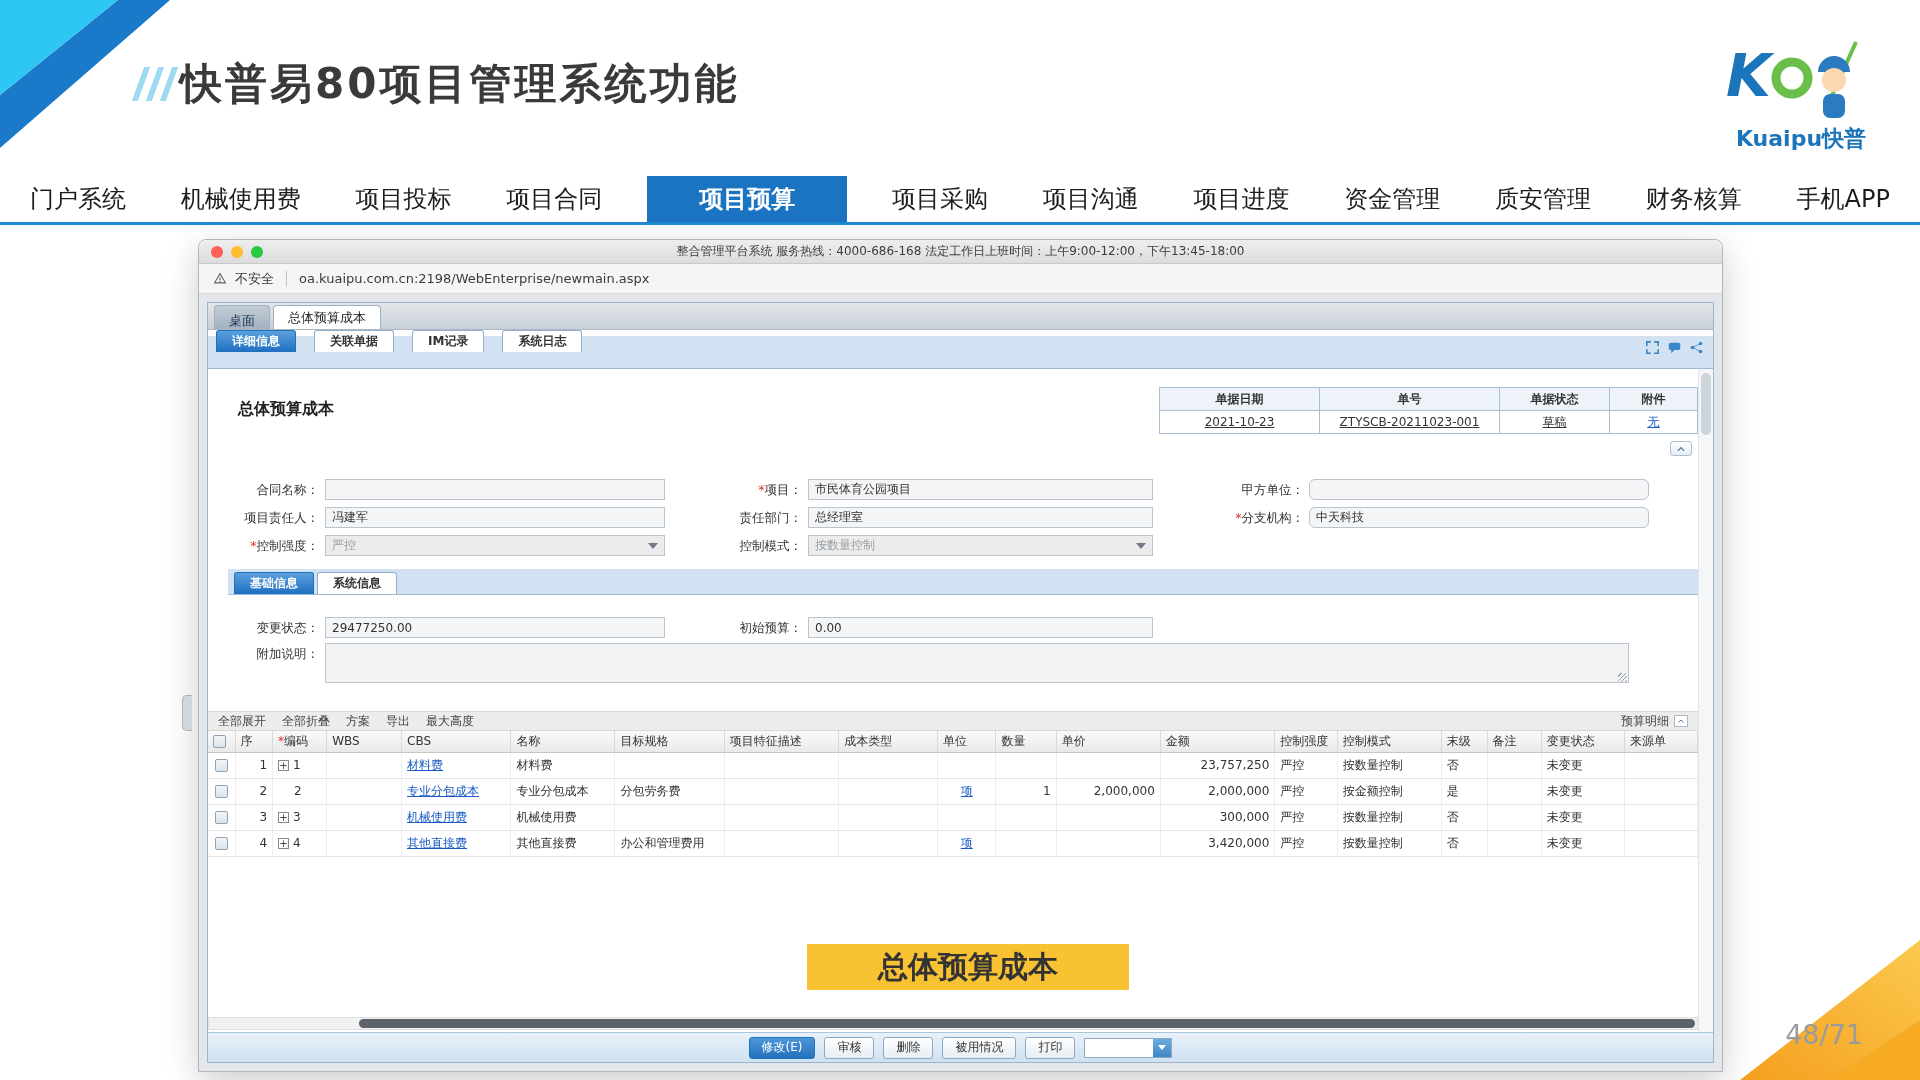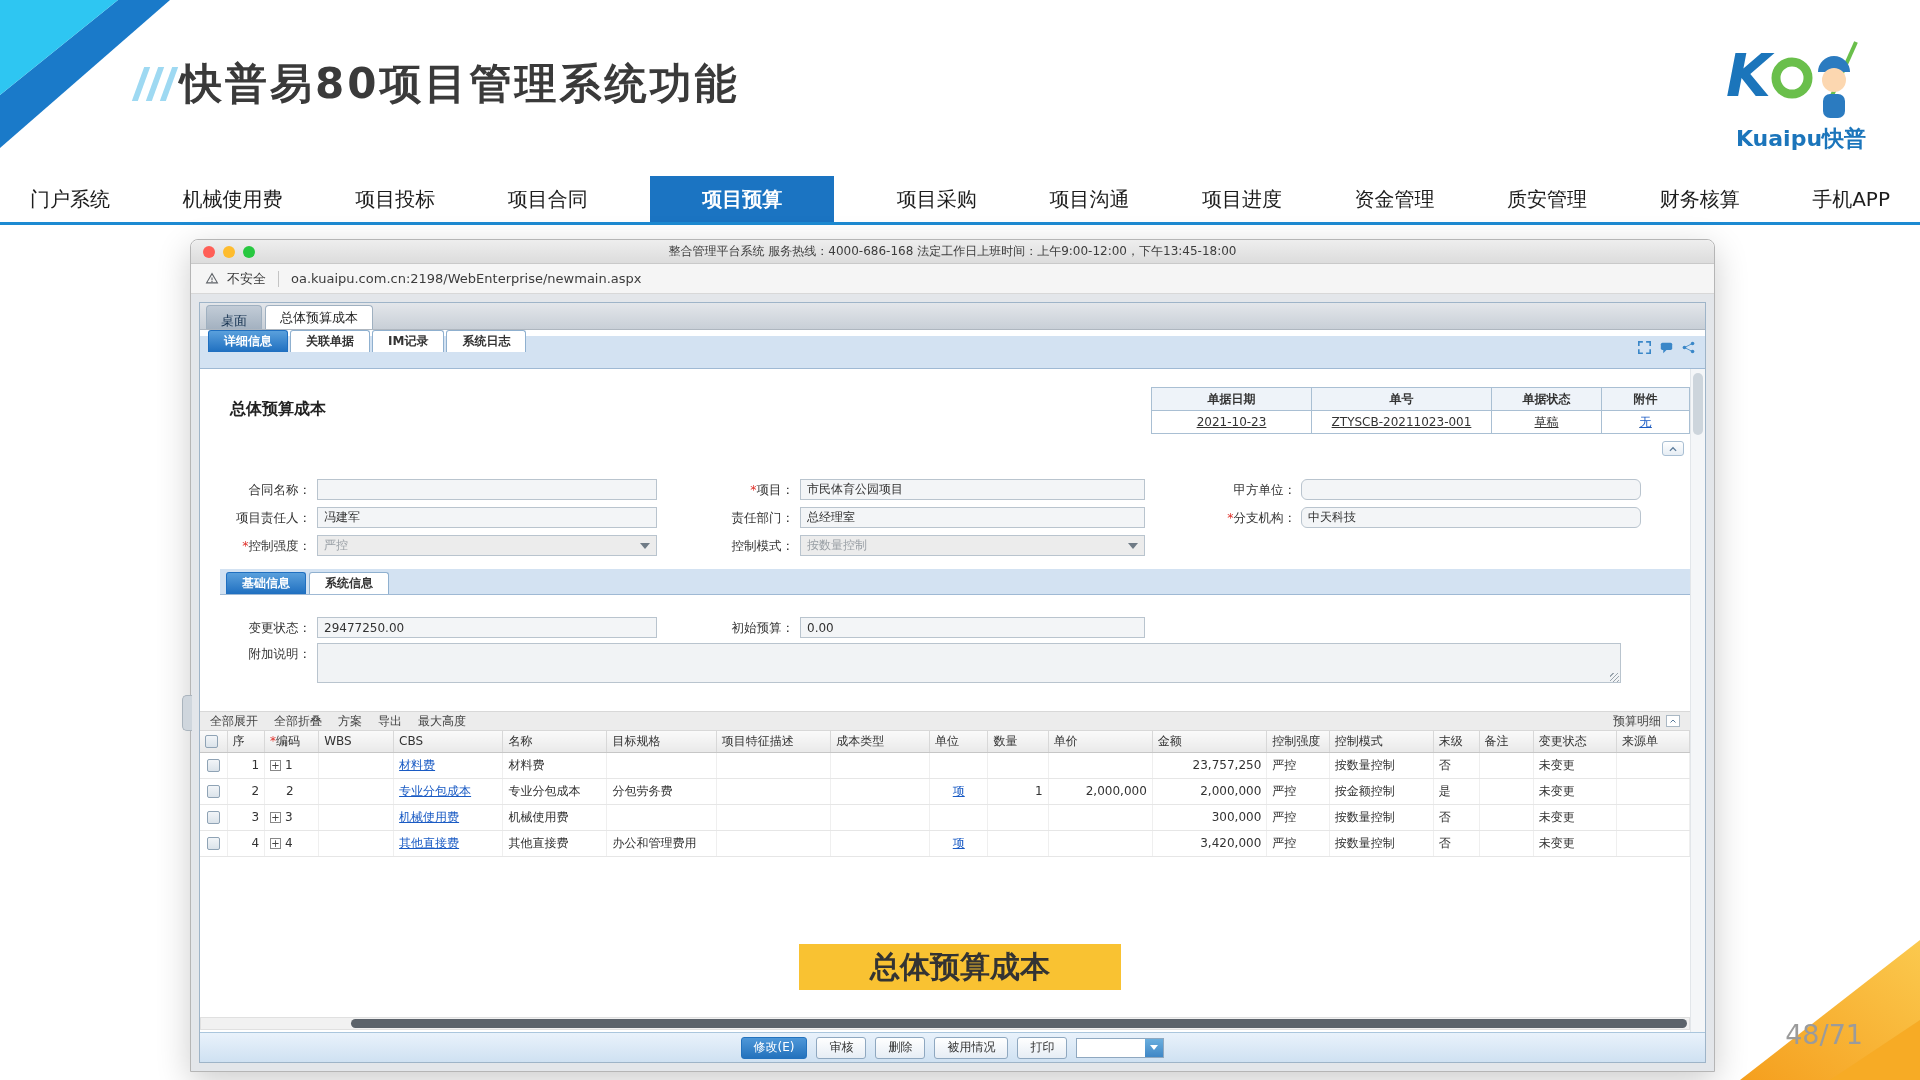--- a/index.html
+++ b/index.html
@@ -18,25 +18,25 @@
   .title { font-size:42px; font-weight:bold; color:#3a3a3a; letter-spacing:3px; white-space:nowrap; }
 
   
   .logo { position:absolute; right:34px; top:38px; width:170px; text-align:center; }
   .logo-text { font-size:22px; font-weight:bold; color:#1b75bb; margin-top:-4px; }
 
   
   .navbar { position:absolute; top:176px; left:0; width:1920px; height:49px; background:#fff;
             border-bottom:3px solid #1d8ad2; display:flex; align-items:stretch;
             justify-content:space-between; padding:0 20px; }
-  .nav-item { display:flex; align-items:center; padding:0 10px; font-size:20px; color:#1d1d1d; cursor:pointer; white-space:nowrap; }
+  .nav-item { display:flex; align-items:center; padding:0 10px; font-size:24px; color:#1d1d1d; cursor:pointer; white-space:nowrap; }
   .nav-item.active { background:#1b74c2; color:#fff; font-weight:bold; padding:0 52px; }
 
   
-  .browser { position:absolute; left:190px; top:239px; width:1525px; height:833px; background:#fff;
+  .browser { position:absolute; left:198px; top:239px; width:1525px; height:833px; background:#fff;
              border:1px solid #b5b5b5; border-radius:8px 8px 0 0; box-shadow:0 10px 34px rgba(0,0,0,.20);
              display:flex; flex-direction:column; }
   .titlebar { height:24px; background:linear-gradient(#eeeeee,#dcdcdc); border-radius:8px 8px 0 0;
               position:relative; display:flex; align-items:center; justify-content:center;
               font-size:12px; color:#3c3c3c; border-bottom:1px solid #c9c9c9; }
   .lights { position:absolute; left:12px; top:6px; display:flex; gap:8px; }
   .lights i { width:12px; height:12px; border-radius:50%; display:block; }
   .l-r { background:#ff5f57; } .l-y { background:#febc2e; } .l-g { background:#28c840; }
   .urlbar { height:30px; background:#f5f5f5; border-bottom:1px solid #d8d8d8; display:flex;
             align-items:center; padding:0 14px; font-size:13px; color:#3c3c3c; gap:8px; }
@@ -46,21 +46,21 @@
 
   
   .app-tabs { height:27px; background:linear-gradient(#e3e6ea,#c8cfd7); display:flex; align-items:flex-end;
               padding-left:6px; gap:3px; border-bottom:1px solid #aeb6bf; }
   .app-tab { height:24px; display:flex; align-items:center; gap:6px; padding:0 14px; font-size:13px;
              border:1px solid #9fb0c0; border-bottom:none; border-radius:4px 4px 0 0; cursor:pointer; white-space:nowrap; }
   .app-tab.desktop { background:linear-gradient(#c2ccd7,#a3b1c0); color:#13304f;flex-direction:column; }
   .app-tab.current { background:#fff; color:#222; }
 
   
-  .detail-tabs { height:26px; background:#d3e2f2; display:flex; align-items:flex-end; padding:16px 8px; gap:2px;
+  .detail-tabs { height:26px; background:#d3e2f2; display:flex; align-items:flex-end; padding:16px 8px; gap:18px;
                  border-bottom:1px solid #9fb9d4; position:relative; margin-top:6px; }
   .dtab { height:22px; padding:0 15px; display:flex; align-items:center; font-size:12px; font-weight:bold;
           border:1px solid #8fb0cf; border-bottom:none; border-radius:3px 3px 0 0; background:#fff; color:#333; cursor:pointer; white-space:nowrap; }
   .dtab.active { background:linear-gradient(#5aa0dc,#1f6fc0); color:#fff; border-color:#1f6fc0; }
   .dtab-icons { position:absolute; right:10px; top:5px; display:flex; gap:9px; align-items:center; }
   .dtab-icons span { cursor:pointer; line-height:0; }
 
   
   .content { flex:1; position:relative; background:#fff; overflow:hidden; }
   .page-title { position:absolute; left:30px; top:30px; font-size:16px; font-weight:bold; color:#222; }

